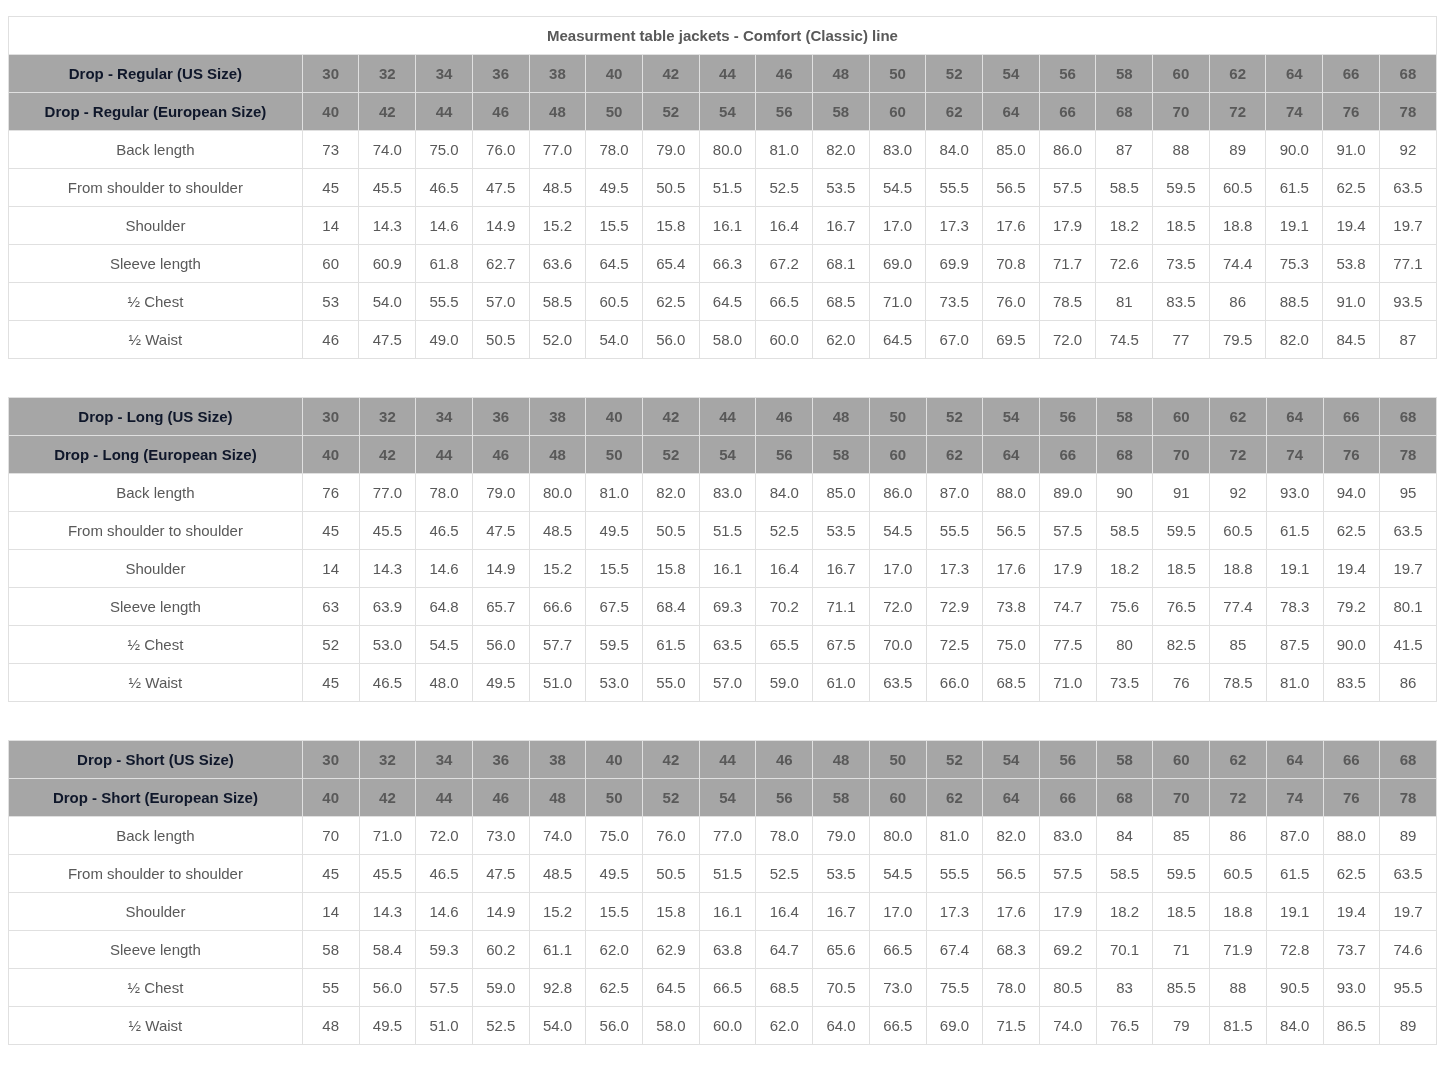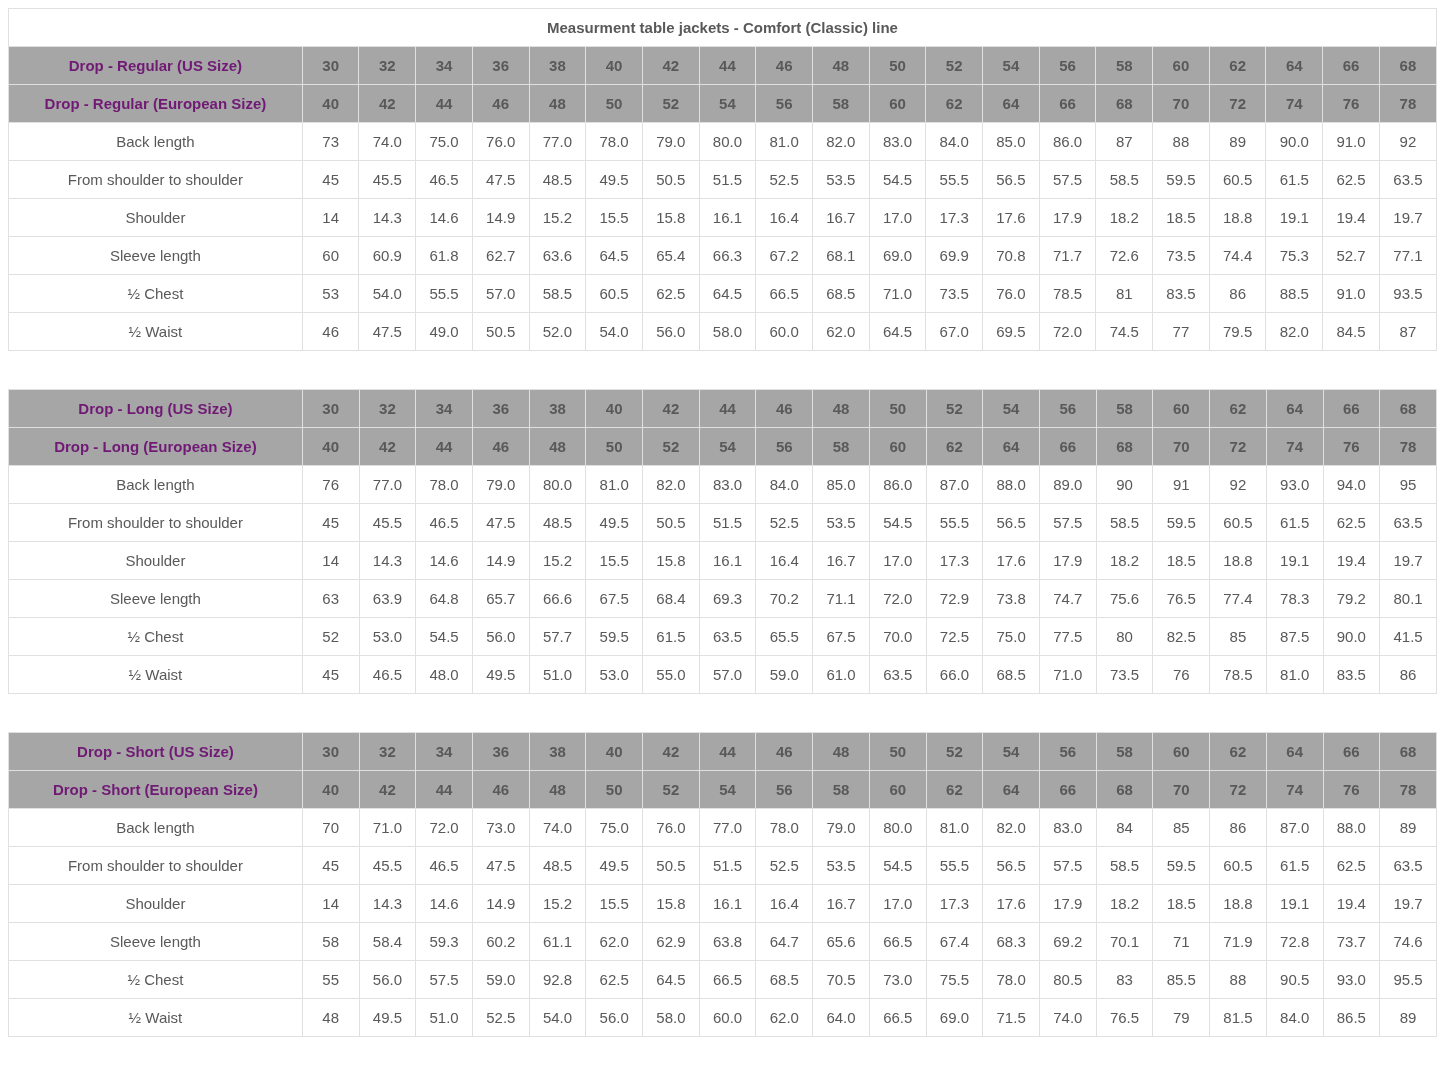--- a/index.html
+++ b/index.html
@@ -10,21 +10,21 @@
   body {
     width: 1445px;
     height: 1078px;
     font-family: "Liberation Sans", sans-serif;
     color: #595959;
     overflow: hidden;
   }
   .page {
     width: 1445px;
     box-sizing: border-box;
-    padding: 8px 8px;
+    padding: 16px 8px;
   }
   table.mtable {
     border-collapse: collapse;
     table-layout: fixed;
     width: 1429px;
     margin: 0;
   }
   table.mtable td {
     border: 1px solid #e0e0e0;
     height: 37px;
@@ -45,21 +45,21 @@
     border: 1px solid #e0e0e0;
   }
   .hdr td {
     background: #a6a6a6;
     color: #7d7d7d;
     font-weight: bold;
     font-size: 15px;
     border: 1px solid #b4b4b4;
   }
   .hdr td.label {
-    color: #701a75;
+    color: #0f172a;
     font-weight: bold;
   }
   td.rowlabel {
     font-weight: normal;
     color: #4a4a4a;
     font-size: 15.5px;
     text-align: center;
     background: #ffffff;
   }
   .spacer {
@@ -233,21 +233,21 @@
         <td>67.2</td>
         <td>68.1</td>
         <td>69.0</td>
         <td>69.9</td>
         <td>70.8</td>
         <td>71.7</td>
         <td>72.6</td>
         <td>73.5</td>
         <td>74.4</td>
         <td>75.3</td>
-        <td>52.7</td>
+        <td>53.8</td>
         <td>77.1</td>
       </tr>
       <tr>
         <td class="rowlabel">½ Chest</td>
         <td>53</td>
         <td>54.0</td>
         <td>55.5</td>
         <td>57.0</td>
         <td>58.5</td>
         <td>60.5</td>

